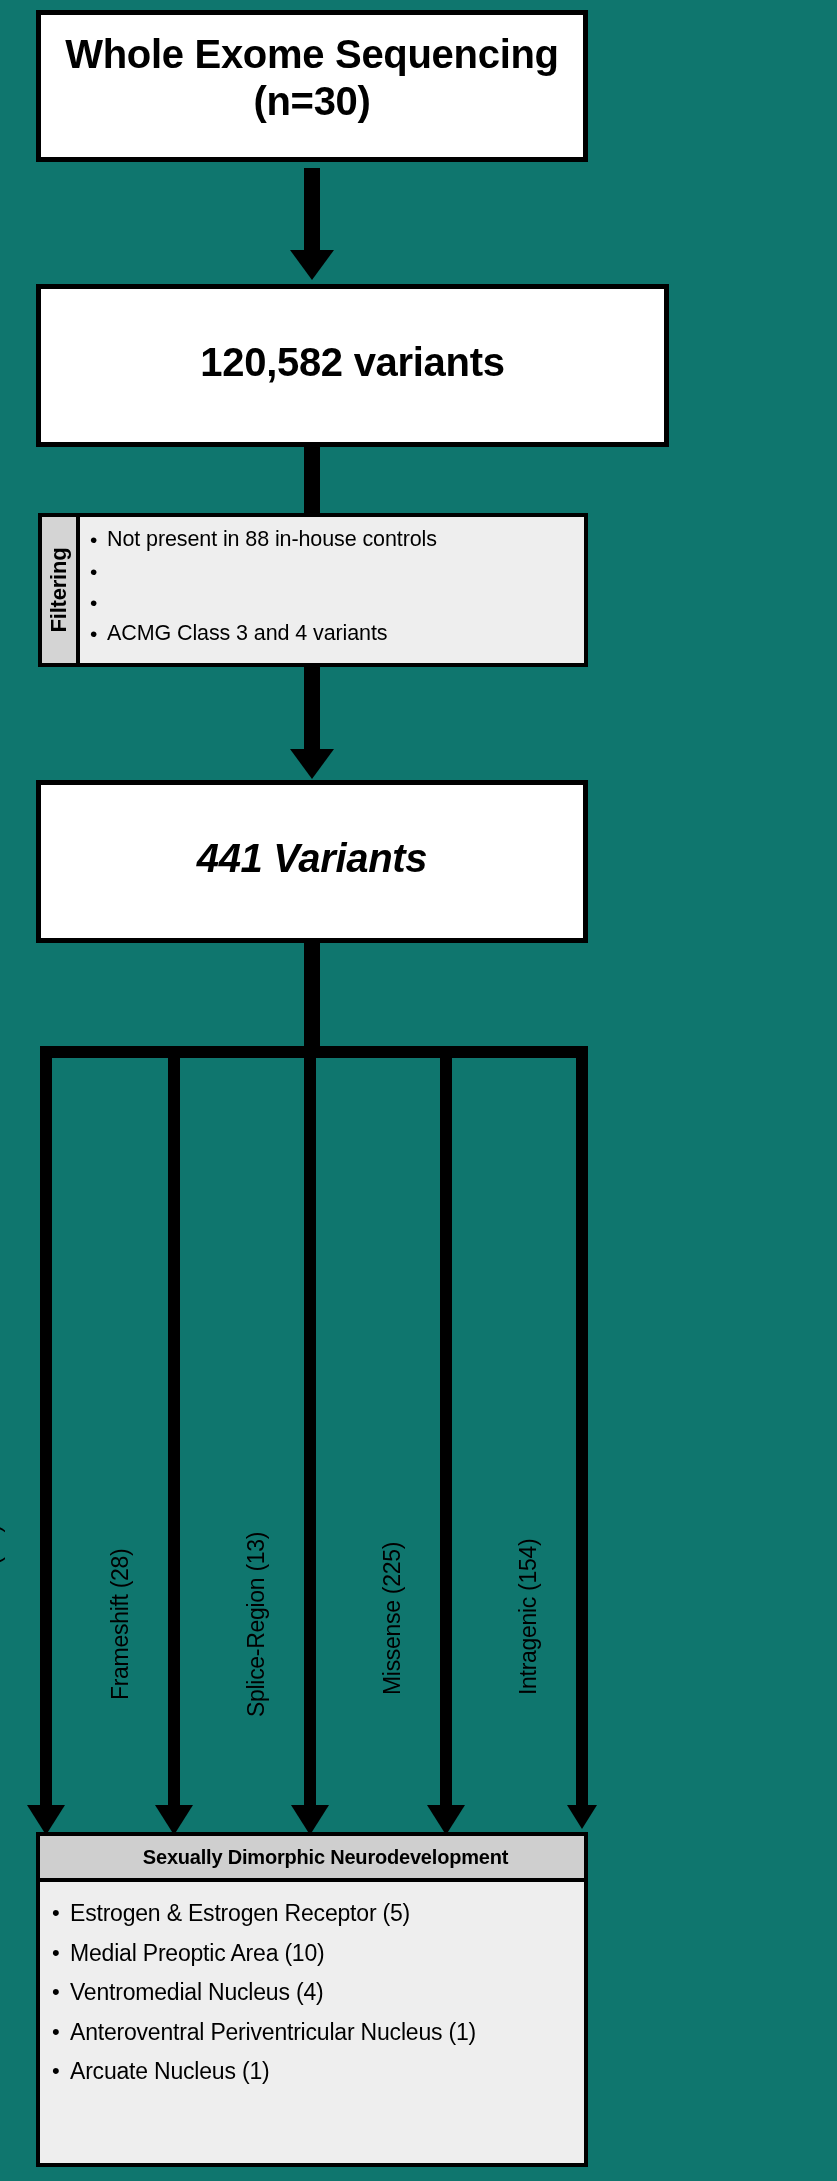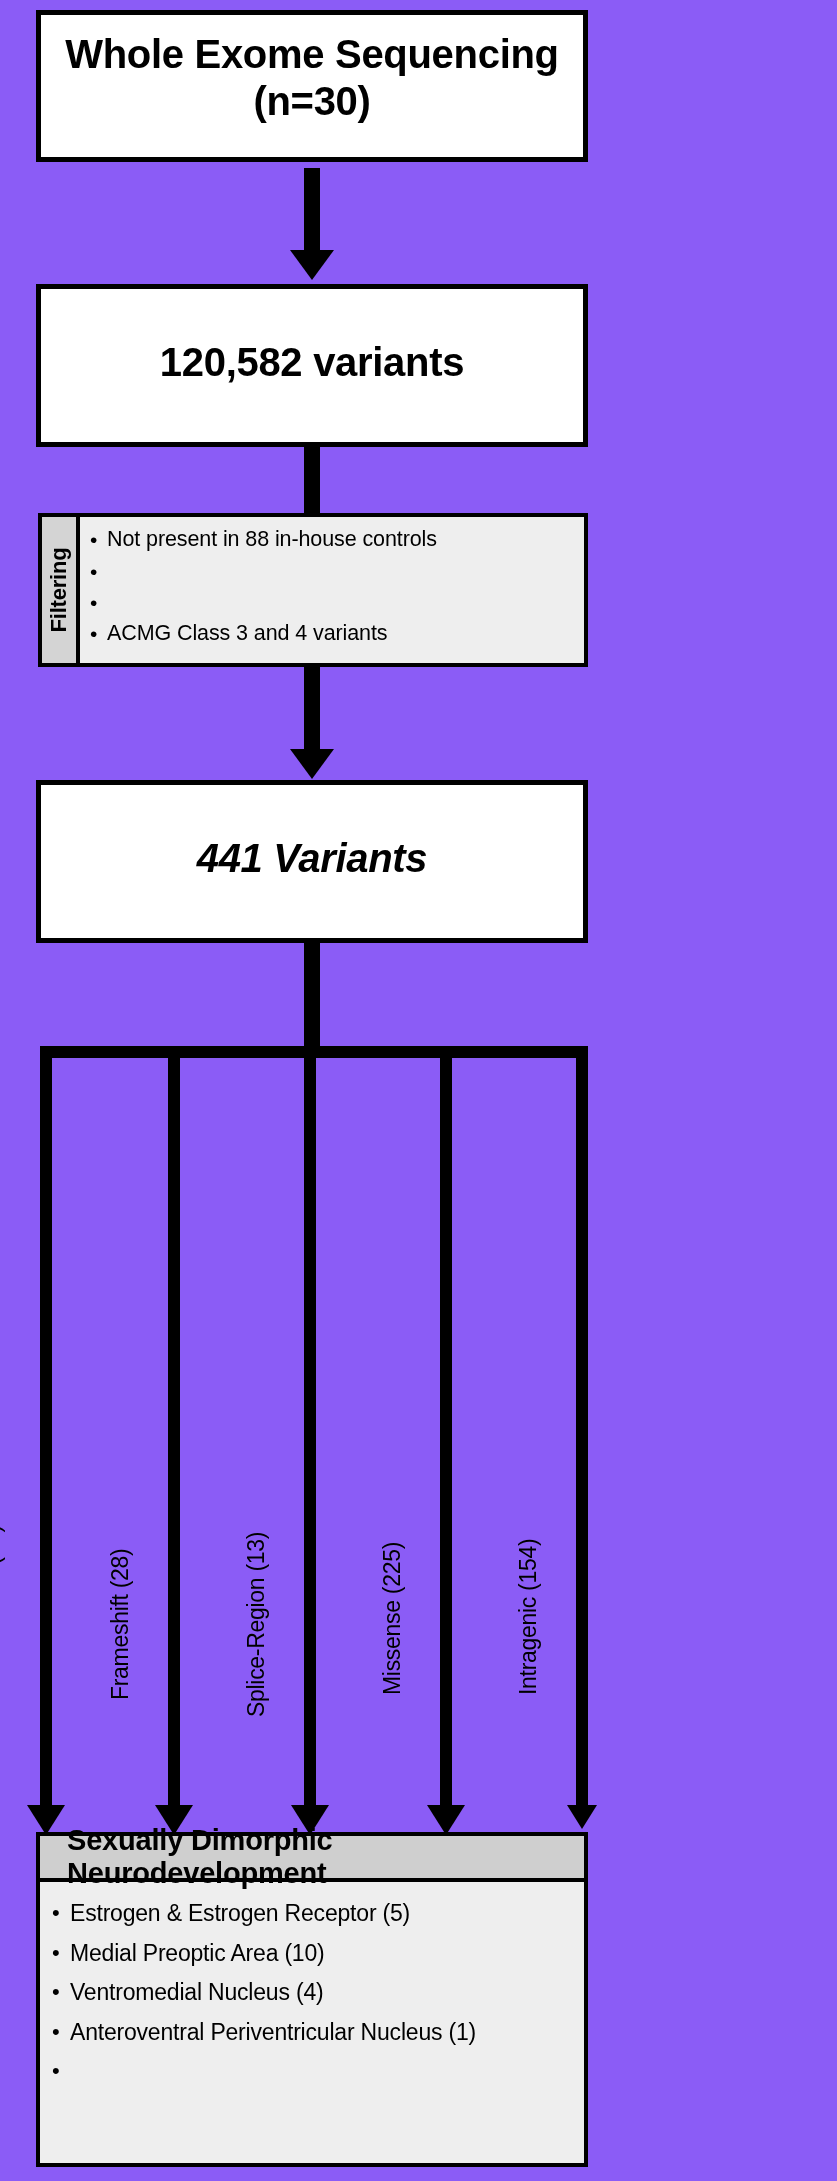--- a/index.html
+++ b/index.html
@@ -8,21 +8,21 @@
     background: #ffffff;
   }
   body {
     font-family: "Liberation Sans", sans-serif;
     color: #000000;
   }
   #page {
     position: relative;
     width: 837px;
     height: 2181px;
-    background: #8b5cf6;
+    background: #0f766e;
     overflow: hidden;
   }
 
   
   .box {
     position: absolute;
     box-sizing: border-box;
     border: 5px solid #000000;
     background: #ffffff;
   }
@@ -46,21 +46,21 @@
   }
   #box-wes .centered-title {
     top: 16px;
     font-size: 40px;
   }
 
   
   #box-variants {
     left: 36px;
     top: 284px;
-    width: 552px;
+    width: 633px;
     height: 163px;
     text-decoration: underline;
   }
   #box-variants .centered-title {
     top: 50px;
     font-size: 40px;
   }
 
   
   #box-441 {
@@ -226,21 +226,21 @@
     border: 4px solid #000000;
     background: #eeeeee;
   }
   #result-header {
     height: 42px;
     background: #cfcfcf;
     border-bottom: 4px solid #000000;
     display: flex;
     align-items: center;
     justify-content: center;
-    font-size: 29px;
+    font-size: 20px;
     font-weight: bold;
     letter-spacing: -0.2px;
     padding-left: 27px;
   }
   #result-list {
     padding: 12px 0 0 12px;
   }
   .result-item {
     display: flex;
     align-items: flex-start;
@@ -356,17 +356,18 @@
       <div class="result-item">
         <span class="bullet">•</span>
         <span> Ventromedial Nucleus (4)</span>
       </div>
       <div class="result-item">
         <span class="bullet">•</span>
         <span>Anteroventral Periventricular Nucleus (1)</span>
       </div>
       <div class="result-item">
         <span class="bullet">•</span>
+        <span> Arcuate Nucleus (1)</span>
       </div>
     </div>
   </div>
 
 </div>
 
 </body></html>

